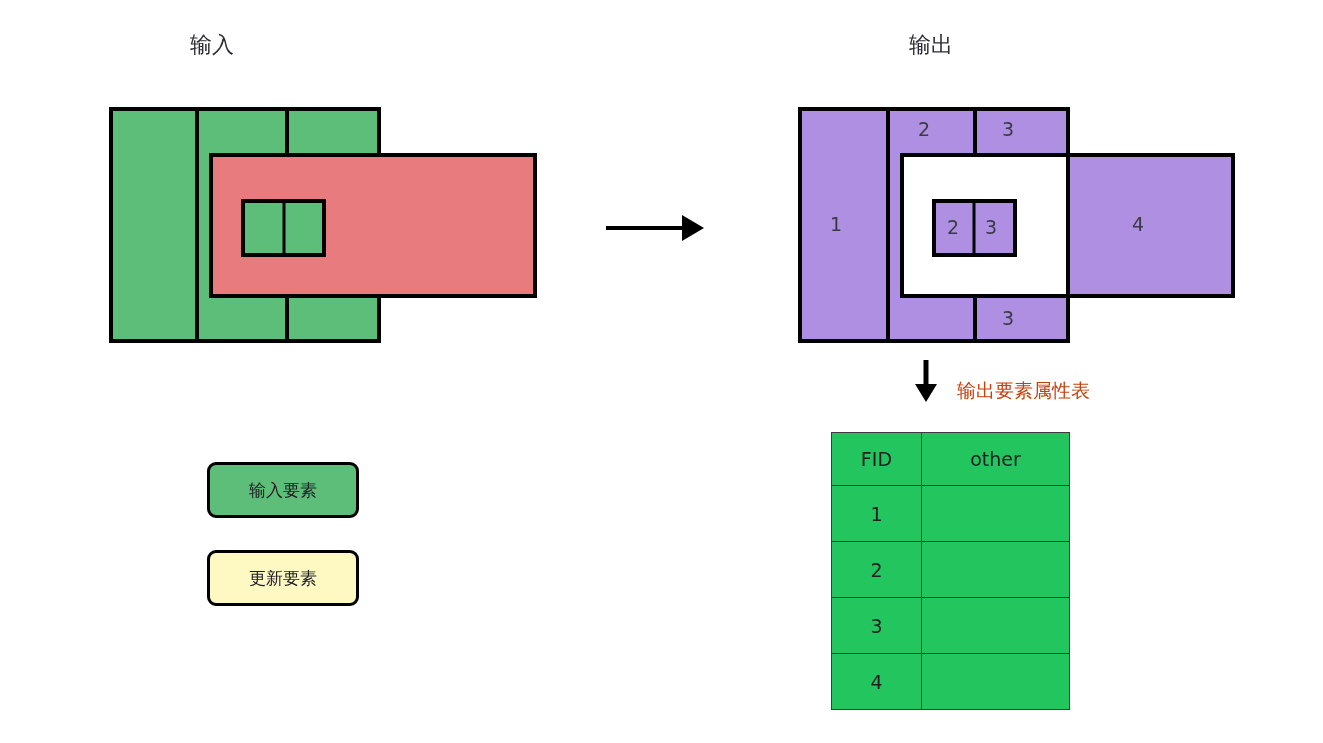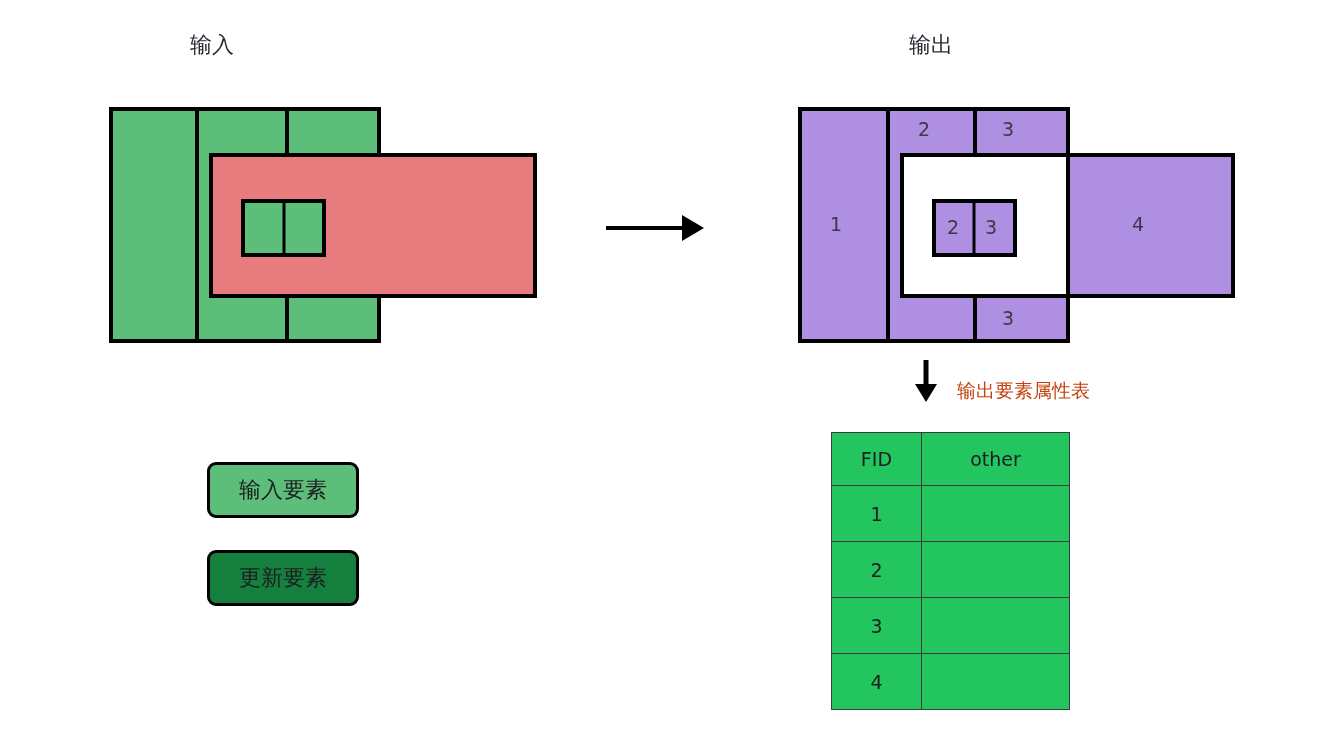--- a/index.html
+++ b/index.html
@@ -44,24 +44,24 @@
     position: absolute;
     width: 152px;
     height: 56px;
     border: 3px solid #000;
     border-radius: 9px;
     box-sizing: border-box;
     display: flex;
     align-items: center;
     justify-content: center;
     color: #1d1d22;
-    font-size: 22px;
+    font-size: 17px;
   }
   #legend-input  { left: 207px; top: 462px; background: #5CBE78; }
-  #legend-update { left: 207px; top: 550px; background: #15803d; }
+  #legend-update { left: 207px; top: 550px; background: #fef9c3; }
 
   
   #attr-table {
     position: absolute;
     left: 831px;
     top: 432px;
     width: 239px;
     border-collapse: collapse;
     background: #22c55e;
   }

